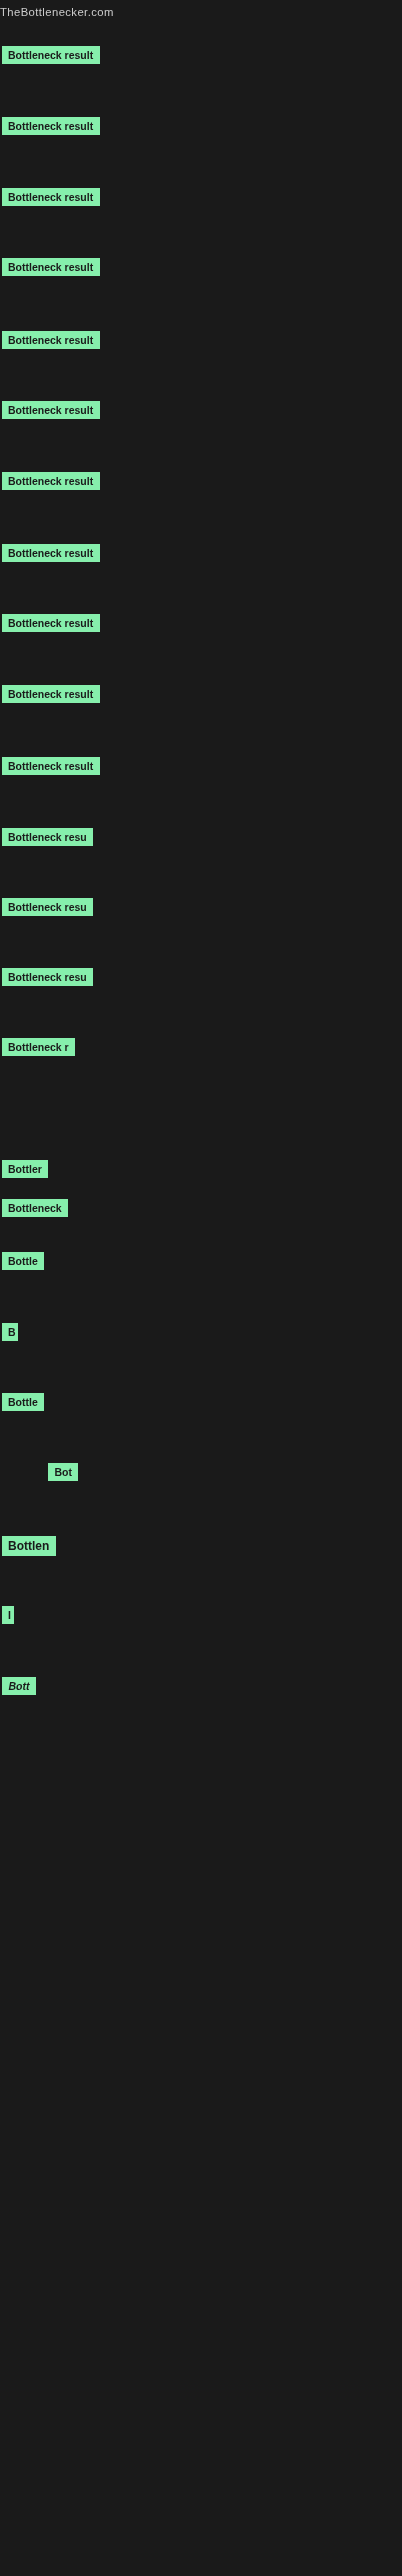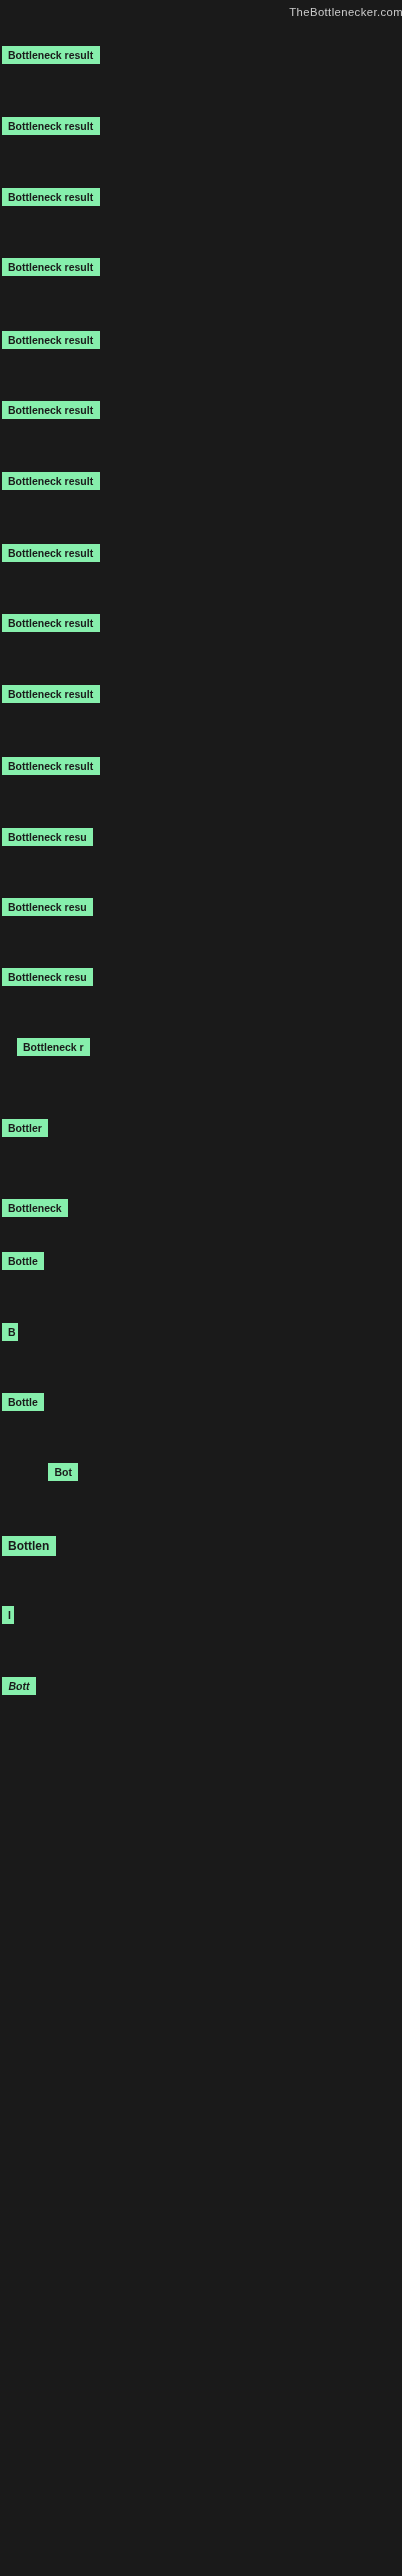--- a/index.html
+++ b/index.html
@@ -10,21 +10,21 @@
 
     body {
       background-color: #1a1a1a;
       width: 403px;
       min-height: 2576px;
       font-family: Arial, sans-serif;
       position: relative;
     }
 
     .site-title {
-      text-align: right;
+      text-align: left;
       color: #cccccc;
       font-size: 11.3px;
       padding: 6.4px 0 3.2px 0;
       letter-spacing: 0.4px;
     }
 
     .bottleneck-badge {
       background-color: #86efac;
       color: #1a1a1a;
       font-size: 10.5px;
@@ -56,22 +56,22 @@
 <div style="position: absolute; top: 331px; left: 1.6px;"><span class="bottleneck-badge" style="max-width: 126px; font-size: 10.5px;">Bottleneck result</span></div>
 <div style="position: absolute; top: 401px; left: 1.6px;"><span class="bottleneck-badge" style="max-width: 125px; font-size: 10.5px;">Bottleneck result</span></div>
 <div style="position: absolute; top: 472px; left: 1.6px;"><span class="bottleneck-badge" style="max-width: 125px; font-size: 10.5px;">Bottleneck result</span></div>
 <div style="position: absolute; top: 544px; left: 1.6px;"><span class="bottleneck-badge" style="max-width: 125px; font-size: 10.5px;">Bottleneck result</span></div>
 <div style="position: absolute; top: 614px; left: 1.6px;"><span class="bottleneck-badge" style="max-width: 122px; font-size: 10.5px;">Bottleneck result</span></div>
 <div style="position: absolute; top: 685px; left: 1.6px;"><span class="bottleneck-badge" style="max-width: 122px; font-size: 10.5px;">Bottleneck result</span></div>
 <div style="position: absolute; top: 757px; left: 1.6px;"><span class="bottleneck-badge" style="max-width: 119px; font-size: 10.5px;">Bottleneck result</span></div>
 <div style="position: absolute; top: 828px; left: 1.6px;"><span class="bottleneck-badge" style="max-width: 105px; font-size: 10.5px;">Bottleneck resu</span></div>
 <div style="position: absolute; top: 898px; left: 1.6px;"><span class="bottleneck-badge" style="max-width: 101px; font-size: 10.5px;">Bottleneck resu</span></div>
 <div style="position: absolute; top: 968px; left: 1.6px;"><span class="bottleneck-badge" style="max-width: 95px; font-size: 10.5px;">Bottleneck resu</span></div>
-<div style="position: absolute; top: 1038px; left: 1.6px; margin-left: 15px;"><span class="bottleneck-badge" style="max-width: 81px; font-size: 10.5px;">Bottleneck r</span></div>
-<div style="position: absolute; top: 1119px; left: 1.6px;"><span class="bottleneck-badge" style="max-width: 52px; font-size: 10.5px;">Bottler</span></div>
+<div style="position: absolute; top: 1038px; left: 1.6px;"><span class="bottleneck-badge" style="max-width: 81px; font-size: 10.5px;">Bottleneck r</span></div>
+<div style="position: absolute; top: 1160px; left: 1.6px;"><span class="bottleneck-badge" style="max-width: 52px; font-size: 10.5px;">Bottler</span></div>
 <div style="position: absolute; top: 1179px; left: 1.6px;"><span class="bottleneck-badge" style="max-width: 68px; font-size: 10.5px; margin-top: 20px;">Bottleneck</span></div>
 <div style="position: absolute; top: 1252px; left: 1.6px;"><span class="bottleneck-badge" style="max-width: 44px; font-size: 10.5px;">Bottle</span></div>
 <div style="position: absolute; top: 1323px; left: 1.6px;"><span class="bottleneck-badge" style="max-width: 16px; font-size: 10.5px;">B</span></div>
 <div style="position: absolute; top: 1393px; left: 1.6px;"><span class="bottleneck-badge" style="max-width: 44px; font-size: 10.5px;">Bottle</span></div>
 <div style="position: absolute; top: 1463px; left: 2px; padding-left: 46px;"><span class="bottleneck-badge" style="max-width: 31px; font-size: 10.5px;">Bot</span></div>
 <div style="position: absolute; top: 1536px; left: 1.6px;"><span class="bottleneck-badge" style="max-width: 55px; font-size: 12px;">Bottlen</span></div>
 <div style="position: absolute; top: 1606px; left: 1.6px;"><span class="bottleneck-badge" style="max-width: 9.7px; font-size: 10.5px;">I</span></div>
 <div style="position: absolute; top: 1677px; left: 2px; font-style: italic;"><span class="bottleneck-badge" style="max-width: 36px; font-size: 10.5px;">Bott</span></div>
 
 

